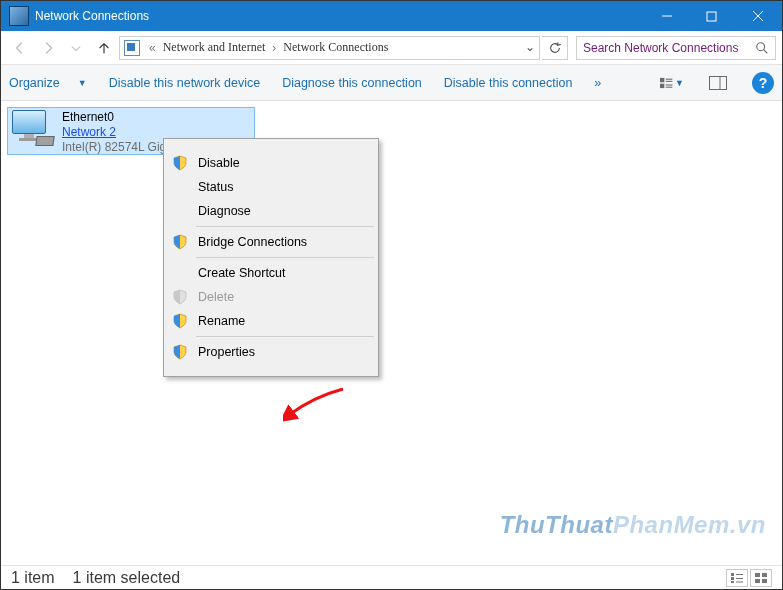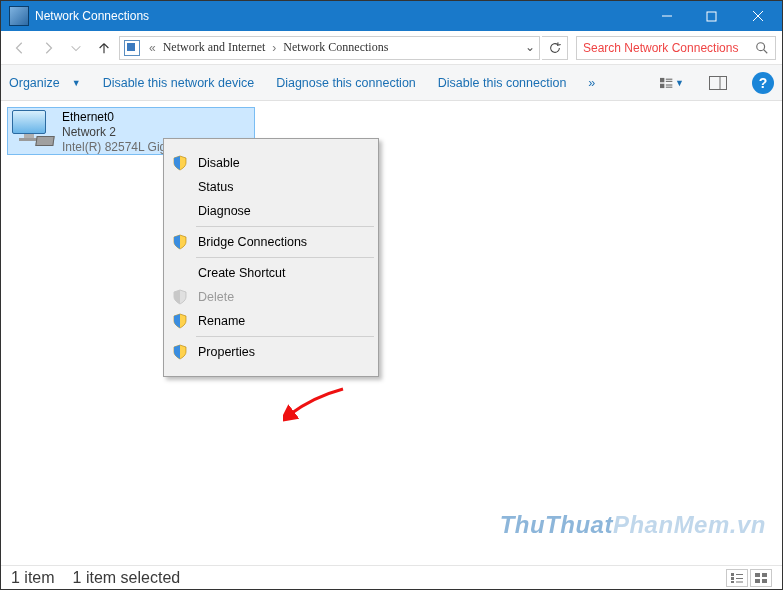--- a/index.html
+++ b/index.html
@@ -19,43 +19,43 @@
   .navbtn { width: 26px; height: 26px; display: flex; align-items: center; justify-content: center; color: #b9b9b9; }
   .navbtn.enabled { color: #333; }
   .navbtn svg { width: 14px; height: 14px; }
   .breadcrumb { flex: 1; height: 24px; border: 1px solid #cfcfcf; display: flex; align-items: center; font-size: 12px; padding-left: 4px; background: #fff; position: relative; }
   .breadcrumb .locicon { width: 16px; height: 16px; margin-right: 4px; background: #fff; border:1px solid #5a8ec1; position: relative; }
   .breadcrumb .locicon::after { content:""; position:absolute; left:2px; top:2px; width:8px; height:8px; background:#3b7abf; }
   .breadcrumb .sep { color: #7a7a7a; padding: 0 5px; }
   .breadcrumb .crumb { color: #333; padding: 2px 2px; font-family: Liberation Serif, serif; }
   .breadcrumb .drop { position:absolute; right:4px; top:3px; color:#555; }
   .refreshbtn { width: 26px; height: 24px; border:1px solid #cfcfcf; border-left:none; display:flex; align-items:center; justify-content:center; }
-  .searchbox { width: 200px; height: 24px; border: 1px solid #cfcfcf; margin-left: 6px; display: flex; align-items: center; padding: 0 6px; font-size: 12px; color: #ef4444; position:relative; }
+  .searchbox { width: 200px; height: 24px; border: 1px solid #cfcfcf; margin-left: 6px; display: flex; align-items: center; padding: 0 6px; font-size: 12px; color: #701a75; position:relative; }
   .searchbox .mag { position:absolute; right:6px; top:4px; color:#6d6d6d; }
   .searchbox .ph { flex:1; }
 
   
   .toolbar { height: 36px; background: #f5f6f7; border-bottom: 1px solid #e1e1e1; display: flex; align-items: center; font-size: 12.5px; color: #1a6fb3; padding: 0 8px; gap: 22px; }
-  .toolbar .tbtn { display:flex; align-items:center; gap:12px; }
+  .toolbar .tbtn { display:flex; align-items:center; gap:18px; }
   .toolbar .chev { font-size: 9px; color:#1a6fb3; }
   .toolbar .spacer { flex:1; }
   .toolbar .iconbtn { width:24px; height:24px; display:flex; align-items:center; justify-content:center; color:#505050; }
   .toolbar .help { width:22px; height:22px; border-radius:50%; background:#1a85d8; color:#fff; display:flex; align-items:center; justify-content:center; font-weight:bold; font-size:14px; }
 
   
   .content { position: relative; height: calc(100% - 30px - 34px - 36px - 24px); background: #fff; }
   .item { position: absolute; left: 6px; top: 6px; width: 248px; height: 48px; background: #cde8ff; border: 1px solid #7abdf3; display: flex; align-items: flex-start; padding: 2px 4px; }
   .item .neticon { width: 44px; height: 40px; margin-right: 6px; position:relative; }
   .neticon .monitor { width: 34px; height: 24px; background: linear-gradient(#d7effd,#68b4e8); border:1px solid #2b6aa1; border-radius:2px; position:absolute; left:0; top:0; }
   .neticon .stand { width: 10px; height: 4px; background:#b0b0b0; position:absolute; left:12px; top:24px; }
   .neticon .base { width: 20px; height: 3px; background:#9a9a9a; position:absolute; left:7px; top:28px; }
   .neticon .plug { width: 18px; height: 10px; background:#a0a0a0; border:1px solid #666; position:absolute; left:24px; top:26px; transform:skewX(-8deg); }
   .item .lines { font-size: 12px; line-height: 15px; }
   .item .l1 { color: #000; }
-  .item .l2 { color: #404040; }
+  .item .l2 { color: #1d4ed8; text-decoration: underline; }
   .item .l3 { color: #6d6d6d; white-space: nowrap; overflow:hidden; }
 
   
   .ctxmenu { position:absolute; left: 162px; top: 37px; width: 216px; background: #f0f0f0; border: 1px solid #a0a0a0; box-shadow: 3px 3px 4px rgba(0,0,0,0.25); padding: 12px 2px; font-size: 12.5px; }
   .ctxmenu .row { height: 24px; display:flex; align-items:center; padding-left: 32px; position:relative; color:#000; }
   .ctxmenu .row.disabled { color:#9a9a9a; }
   .ctxmenu .row.bold { font-weight:400; }
   .ctxmenu .row .shield { position:absolute; left:6px; width:16px; height:16px; }
   .ctxmenu hr { border:none; border-top:1px solid #d0d0d0; margin: 3px 2px 3px 30px; }
   .shield svg { width:16px; height:16px; }

